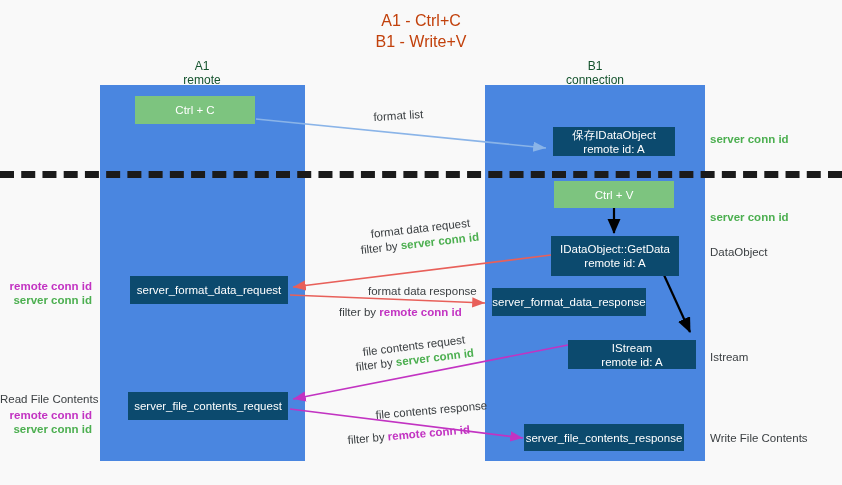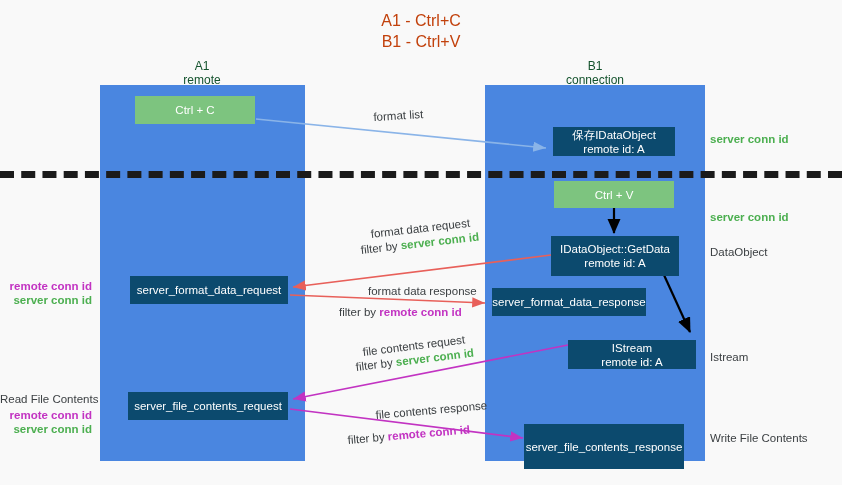--- a/index.html
+++ b/index.html
@@ -52,21 +52,21 @@
   .dashline{position:absolute;left:0;top:171px;width:842px;height:0;
     border-top:7px dashed #1b1b1b;}
 </style>
 </head>
 <body>
 
 <div id="stage">
 
   <div class="title-block">
     <div>A1 - Ctrl+C</div>
-    <div>B1 - Ctrl+V</div>
+    <div>B1 - Write+V</div>
   </div>
 
   <div class="col-head" style="left:122px;top:59px;">
     <div>A1</div>
     <div>remote</div>
   </div>
   <div class="col-head" style="left:515px;top:59px;">
     <div>B1</div>
     <div>connection</div>
   </div>
@@ -135,21 +135,21 @@
 
   <div class="node orange" style="left:492px;top:288px;width:154px;height:28px;">
     <div>server_format_data_response</div>
   </div>
 
   <div class="node orange" style="left:568px;top:340px;width:128px;height:29px;">
     <div>IStream</div>
     <div class="l2">remote id: A</div>
   </div>
 
-  <div class="node orange" style="left:524px;top:424px;width:160px;height:45px;">
+  <div class="node orange" style="left:524px;top:424px;width:160px;height:27px;">
     <div>server_file_contents_response</div>
   </div>
 
   <div class="side-label right green-t" style="left:710px;top:132px;">server conn id</div>
   <div class="side-label right green-t" style="left:710px;top:210px;">server conn id</div>
   <div class="side-label right" style="left:710px;top:245px;">DataObject</div>
   <div class="side-label right" style="left:710px;top:350px;">Istream</div>
   <div class="side-label right" style="left:710px;top:431px;">Write File Contents</div>
 
   <div class="side-label leftal purple-t" style="left:0px;top:279px;width:92px;">remote conn id</div>

